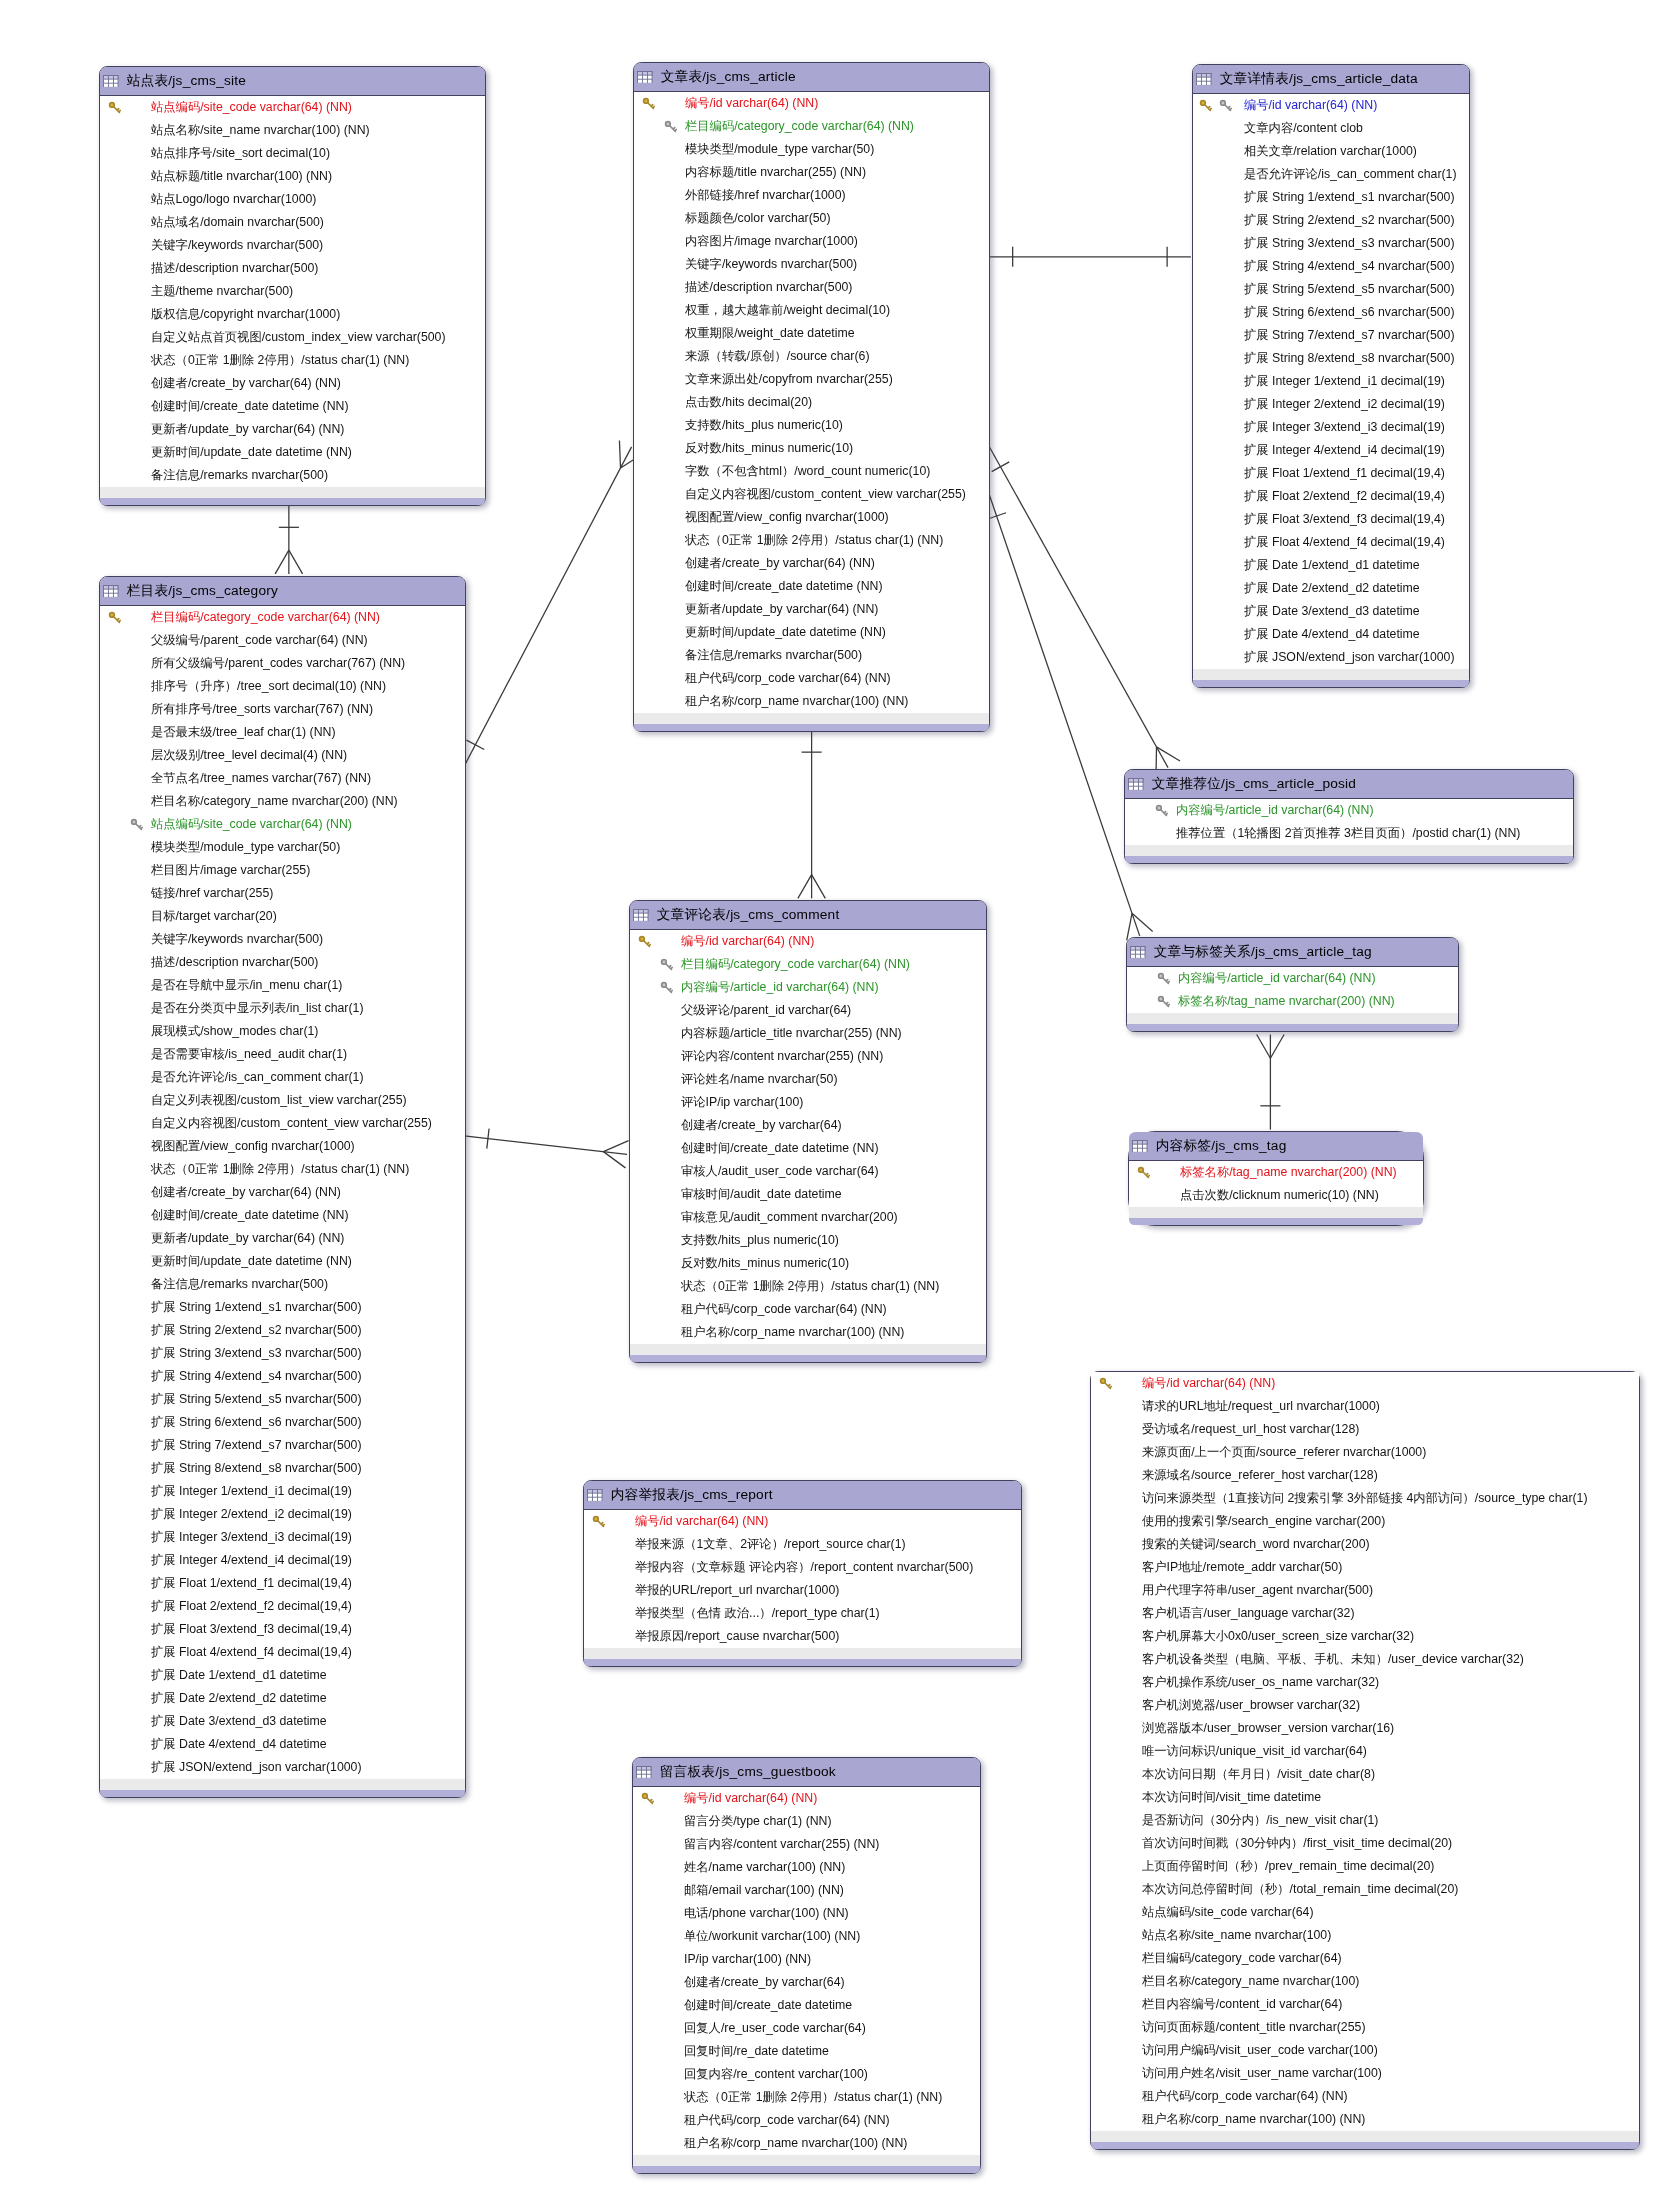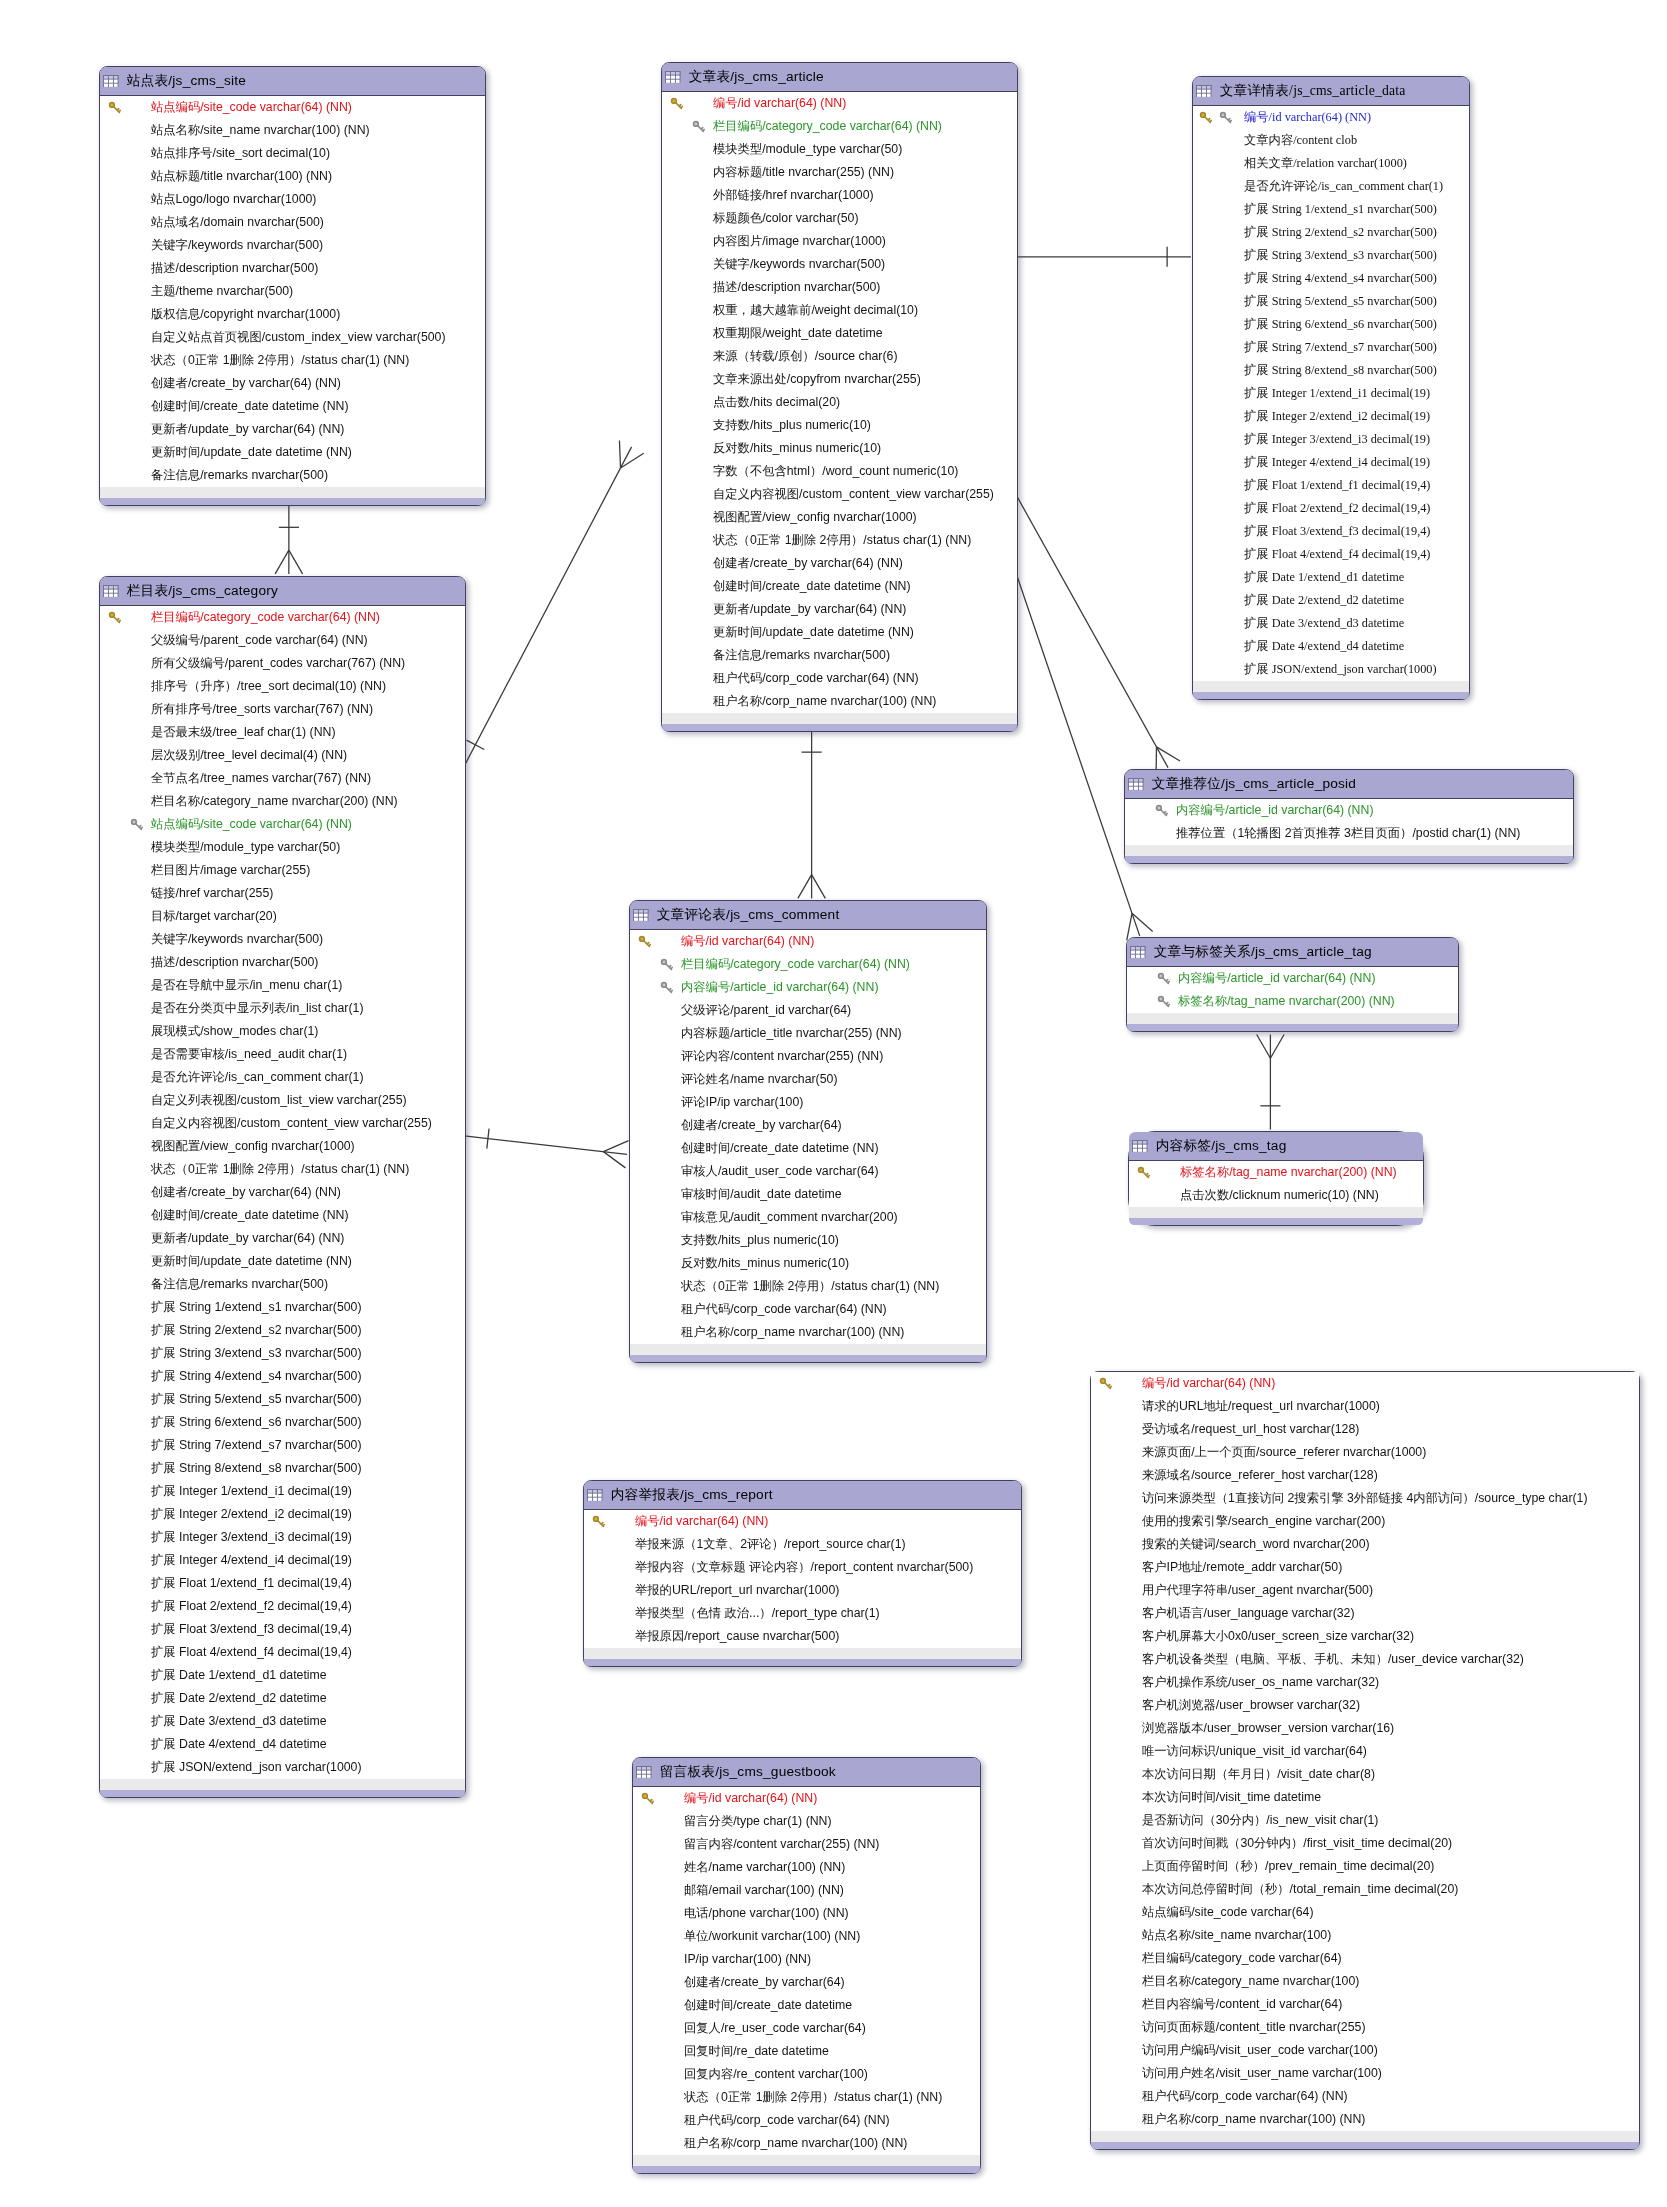--- a/index.html
+++ b/index.html
@@ -197,21 +197,21 @@
         <div class="row"><span class="">扩展 Float 4/extend_f4 decimal(19,4)</span></div>
         <div class="row"><span class="">扩展 Date 1/extend_d1 datetime</span></div>
         <div class="row"><span class="">扩展 Date 2/extend_d2 datetime</span></div>
         <div class="row"><span class="">扩展 Date 3/extend_d3 datetime</span></div>
         <div class="row"><span class="">扩展 Date 4/extend_d4 datetime</span></div>
         <div class="row"><span class="">扩展 JSON/extend_json varchar(1000)</span></div>
       </div>
       <div class="ft"></div>
       <div class="bar"></div>
     </div>
-    <div class="tbl" style="left: 633px; top: 62px; width: 355px; margin-left: 28px;">
+    <div class="tbl" style="left: 633px; top: 62px; width: 355px;">
       <div class="hd">
         <span class="ticon">
           <svg width="15.5" height="12.8" viewBox="0 0 17 14">
             <rect x="0.5" y="0.5" width="16" height="13" fill="#ffffff" stroke="#6e6e92"></rect>
             <rect x="0.5" y="0.5" width="16" height="4" fill="#c7c4e2" stroke="#6e6e92"></rect>
             <line x1="6" y1="0.5" x2="6" y2="13.5" stroke="#6e6e92"></line>
             <line x1="11.5" y1="0.5" x2="11.5" y2="13.5" stroke="#6e6e92"></line>
             <line x1="0.5" y1="9" x2="16.5" y2="9" stroke="#6e6e92"></line>
           </svg>
         </span>
@@ -256,21 +256,21 @@
         <div class="row"><span class="">创建时间/create_date datetime (NN)</span></div>
         <div class="row"><span class="">更新者/update_by varchar(64) (NN)</span></div>
         <div class="row"><span class="">更新时间/update_date datetime (NN)</span></div>
         <div class="row"><span class="">备注信息/remarks nvarchar(500)</span></div>
         <div class="row"><span class="">租户代码/corp_code varchar(64) (NN)</span></div>
         <div class="row"><span class="">租户名称/corp_name nvarchar(100) (NN)</span></div>
       </div>
       <div class="ft"></div>
       <div class="bar"></div>
     </div>
-    <div class="tbl" style="left: 1192px; top: 76px; width: 276px; font-family: Liberation Serif, serif;">
+    <div class="tbl" style="left: 1192px; top: 64px; width: 276px;">
       <div class="hd">
         <span class="ticon">
           <svg width="15.5" height="12.8" viewBox="0 0 17 14">
             <rect x="0.5" y="0.5" width="16" height="13" fill="#ffffff" stroke="#6e6e92"></rect>
             <rect x="0.5" y="0.5" width="16" height="4" fill="#c7c4e2" stroke="#6e6e92"></rect>
             <line x1="6" y1="0.5" x2="6" y2="13.5" stroke="#6e6e92"></line>
             <line x1="11.5" y1="0.5" x2="11.5" y2="13.5" stroke="#6e6e92"></line>
             <line x1="0.5" y1="9" x2="16.5" y2="9" stroke="#6e6e92"></line>
           </svg>
         </span>

